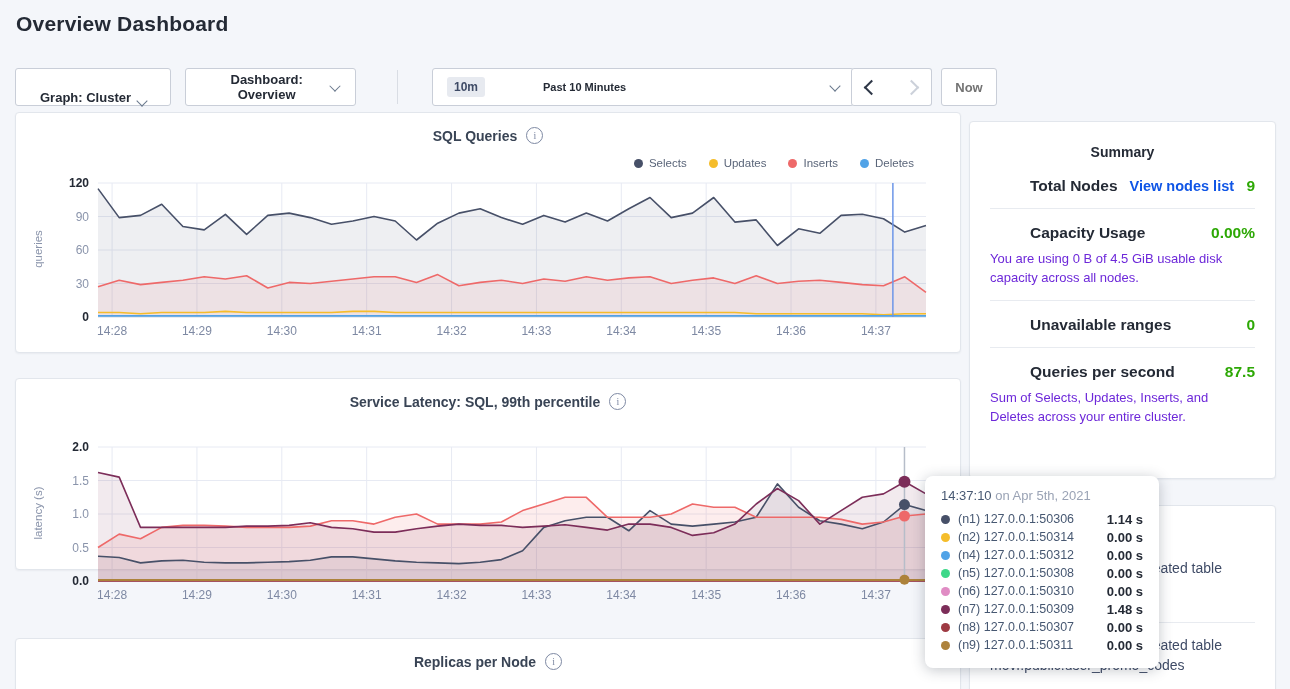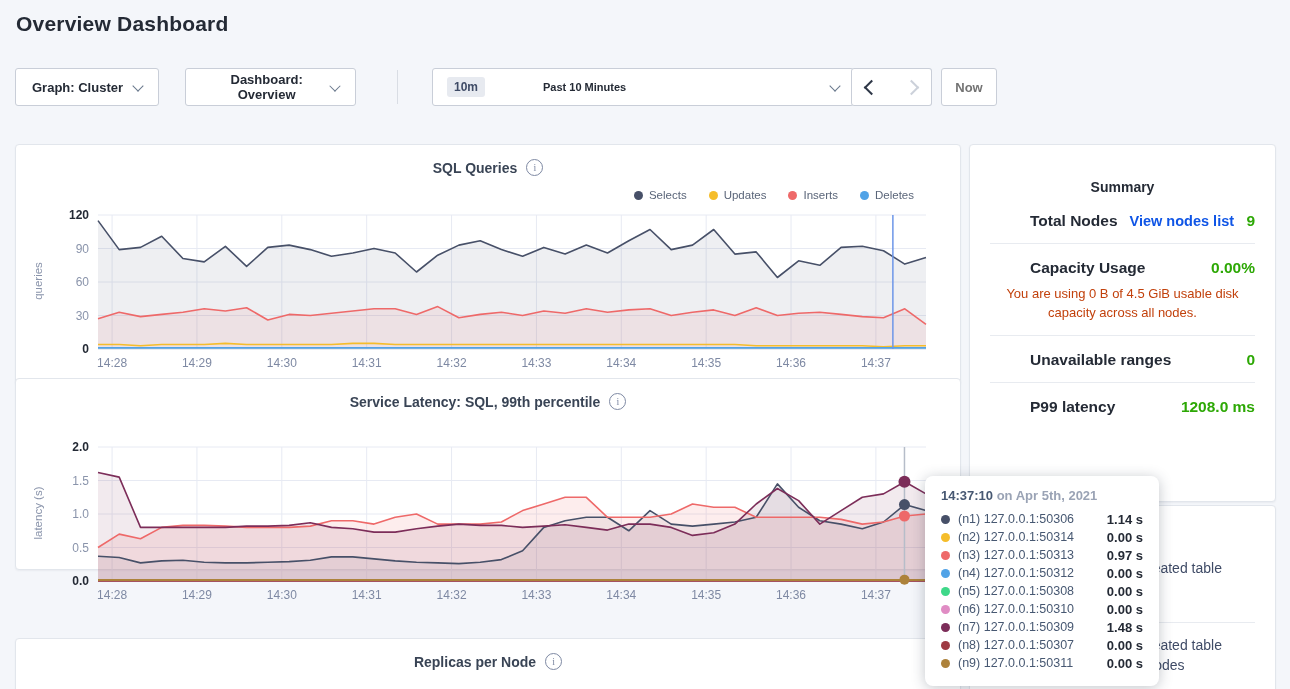--- a/index.html
+++ b/index.html
@@ -4,43 +4,43 @@
 <style>
   html,body{margin:0;padding:0;background:#e9ecf1;}
   .page{position:relative;width:1290px;height:689px;overflow:hidden;background:#f4f6fa;
         font-family:"Liberation Sans",sans-serif;color:#242a35;}
   svg{font-family:inherit;}
   .page-title{position:absolute;left:16px;top:12px;margin:0;font-size:21px;font-weight:700;letter-spacing:.2px;}
 
   
   .btn{box-sizing:border-box;position:absolute;top:68px;height:38px;background:#fff;border:1px solid #c9ced8;
        border-radius:3px;display:flex;align-items:center;font-weight:700;font-size:13px;color:#242a35;cursor:pointer;}
-  .dd-graph{left:15px;width:144px;padding:0 16px;justify-content:space-between;}
+  .dd-graph{left:15px;width:156px;padding:0 24px;justify-content:space-between;align-items:flex-end;}
   .dd-dash{left:185px;width:171px;padding:0 16px;justify-content:center;}
   .vdiv{position:absolute;left:397px;top:70px;width:1px;height:34px;background:#d9dde4;}
   .dd-range{left:432px;width:422px;padding:0 14px;}
   .badge{background:#e7eaf0;border-radius:3px;padding:3px 7px;font-size:12px;font-weight:700;color:#3f4b66;margin-right:14px;}
   .range-label{font-size:11px;margin-left:44px;}
   .btn-prev{left:851px;width:41px;justify-content:center;border-top-right-radius:0;border-bottom-right-radius:0;}
   .btn-next{left:891px;width:41px;justify-content:center;border-left:none;border-top-left-radius:0;border-bottom-left-radius:0;cursor:default;}
   .btn-now{left:941px;width:56px;justify-content:center;color:#737373;cursor:default;}
 
   .chev-down{width:7px;height:7px;border-right:1.5px solid #69788c;border-bottom:1.5px solid #69788c;
              transform:rotate(45deg);display:inline-block;margin-left:auto;margin-top:-3px;}
   .dd-range .chev-down{margin-left:auto;}
   .chev-left{width:9px;height:9px;border-left:2.5px solid #2e3747;border-bottom:2.5px solid #2e3747;transform:rotate(45deg);display:inline-block;}
   .chev-right{width:9px;height:9px;border-right:2.5px solid #ccd1da;border-top:2.5px solid #ccd1da;transform:rotate(45deg);display:inline-block;}
 
   
   .card{position:absolute;background:#fff;border:1px solid #e2e6ec;border-radius:4px;
         box-shadow:0 1px 2px rgba(56,66,86,.06);box-sizing:border-box;}
-  .card-sql{left:15px;top:144px;width:946px;height:241px;}
+  .card-sql{left:15px;top:112px;width:946px;height:241px;}
   .card-lat{left:15px;top:378px;width:946px;height:192px;}
   .card-rep{left:15px;top:638px;width:946px;height:90px;}
-  .card-summary{left:969px;top:144px;width:307px;height:358px;padding:16px 20px;}
+  .card-summary{left:969px;top:121px;width:307px;height:358px;padding:4px 20px;}
   .card-events{left:969px;top:505px;width:307px;height:210px;padding:0 20px;}
 
   .chart-title{position:absolute;top:14px;left:0;right:0;display:flex;justify-content:center;align-items:center;
                font-size:14px;font-weight:700;color:#394455;}
   .info{display:inline-flex;align-items:center;justify-content:center;width:15px;height:15px;border:1px solid #7e89a3;
         border-radius:50%;color:#7e89a3;font-size:10px;font-weight:400;margin-left:9px;font-family:"Liberation Serif",serif;}
   .legend{position:absolute;top:44px;right:46px;display:flex;gap:22px;}
   .legend-item{display:flex;align-items:center;gap:6px;font-size:11.5px;color:#5a6579;cursor:pointer;}
   .ldot{width:9px;height:9px;border-radius:50%;}
   .ylab{position:absolute;left:-38px;width:120px;text-align:center;transform:rotate(-90deg);
@@ -49,31 +49,31 @@
   .plot-sql{top:64px;} .plot-lat{top:62px;}
   .ylab-sql{top:130px;} .ylab-lat{top:128px;}
 
   
   .s-head{margin:18px 0 2px;text-align:center;font-weight:700;font-size:14px;}
   .stat{padding:15px 0 13px;border-bottom:1px solid #e8ebf0;}
   .stat:last-child{border-bottom:none;}
   .stat-top{display:flex;align-items:baseline;font-size:15.5px;font-weight:700;margin-left:40px;}
   .stat-link{color:#0f55e6;margin-left:12px;font-size:14.5px;text-decoration:none;cursor:pointer;}
   .stat-value{margin-left:auto;color:#2da805;}
-  .stat-desc{margin-top:7px;font-size:13px;line-height:19px;color:#c2410c;font-weight:400;text-align:center;}
+  .stat-desc{margin-top:7px;font-size:13px;line-height:19px;color:#6d28d9;font-weight:400;}
 
   
   .e-head{margin:16px 0 8px;text-align:center;font-weight:700;font-size:14px;}
   .event{padding:12px 0 24px;border-bottom:1px solid #e8ebf0;font-size:14px;line-height:20px;color:#3f4b66;white-space:nowrap;overflow:hidden;}
   .event:last-child{border-bottom:none;}
 
   
   .tooltip{position:absolute;left:925px;top:476px;width:234px;box-sizing:border-box;background:#fff;border-radius:8px;
            box-shadow:0 2px 14px rgba(40,50,70,.28);padding:12px 16px 14px;z-index:40;}
-  .tt-title{font-size:13px;color:#475872;margin-bottom:7px;font-weight:bold;}
+  .tt-title{font-size:13px;color:#475872;margin-bottom:7px;}
   .tt-date{color:#9aa3b5;}
   .tt-row{display:flex;align-items:center;gap:8px;height:18px;font-size:12.5px;color:#475872;}
   .tt-dot{width:9px;height:9px;border-radius:50%;flex:none;}
   .tt-val{margin-left:auto;font-weight:700;color:#242a35;font-size:13px;}
 </style>
 </head>
 <body>
 
 <div class="page">
 
@@ -248,23 +248,24 @@
           <div class="stat-desc">You are using 0 B of 4.5 GiB usable disk capacity across all nodes.</div>
         </div>
         <div class="stat">
           <div class="stat-top">
             <span class="stat-label">Unavailable ranges</span>
             <span class="stat-value">0</span>
           </div>
         </div>
         <div class="stat">
           <div class="stat-top">
-            <span class="stat-label">P99 latency</span>
-            <span class="stat-value">1208.0 ms</span>
+            <span class="stat-label">Queries per second</span>
+            <span class="stat-value">87.5</span>
           </div>
+          <div class="stat-desc">Sum of Selects, Updates, Inserts, and Deletes across your entire cluster.</div>
         </div>
       </div>
   </div>
 
   <div class="card card-events">
     <div class="e-head">Events</div>
     <div id="events-list">
         <div class="event">
           <div>Table created: user root created table</div>
           <div>movr.public.promo_codes</div>
@@ -286,25 +287,20 @@
           <span class="tt-dot" style="background: rgb(71, 80, 104);"></span>
           <span>(n1) 127.0.0.1:50306</span>
           <span class="tt-val">1.14 s</span>
         </div>
         <div class="tt-row">
           <span class="tt-dot" style="background: rgb(245, 189, 43);"></span>
           <span>(n2) 127.0.0.1:50314</span>
           <span class="tt-val">0.00 s</span>
         </div>
         <div class="tt-row">
-          <span class="tt-dot" style="background: rgb(238, 105, 105);"></span>
-          <span>(n3) 127.0.0.1:50313</span>
-          <span class="tt-val">0.97 s</span>
-        </div>
-        <div class="tt-row">
           <span class="tt-dot" style="background: rgb(81, 163, 231);"></span>
           <span>(n4) 127.0.0.1:50312</span>
           <span class="tt-val">0.00 s</span>
         </div>
         <div class="tt-row">
           <span class="tt-dot" style="background: rgb(62, 216, 137);"></span>
           <span>(n5) 127.0.0.1:50308</span>
           <span class="tt-val">0.00 s</span>
         </div>
         <div class="tt-row">

